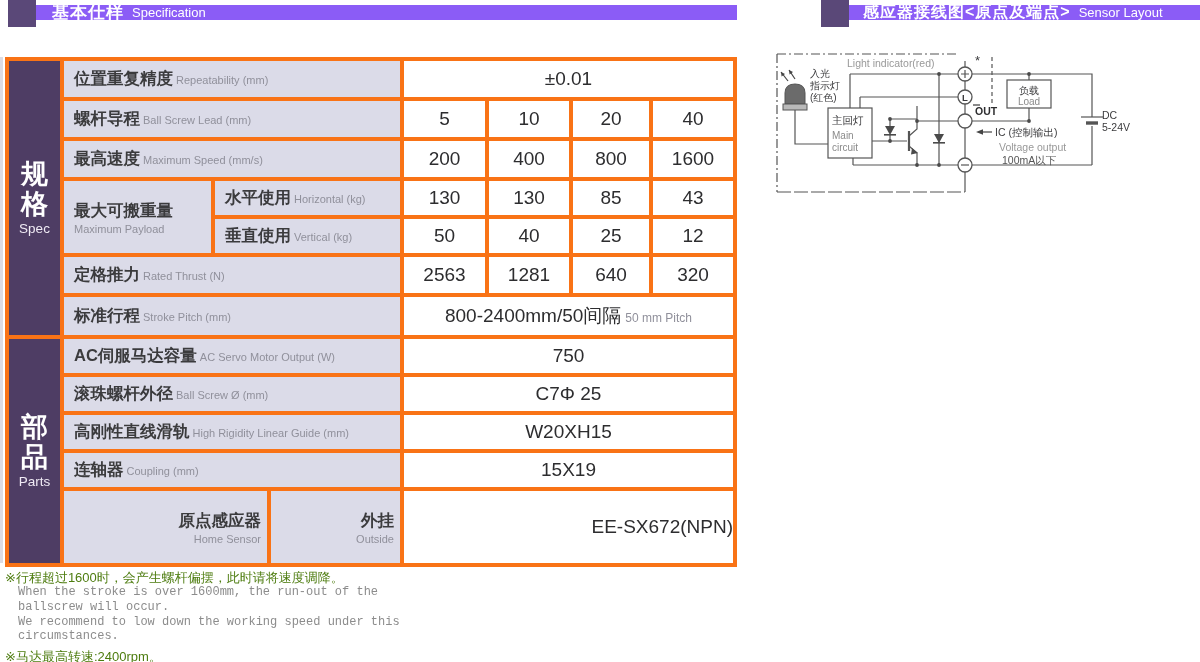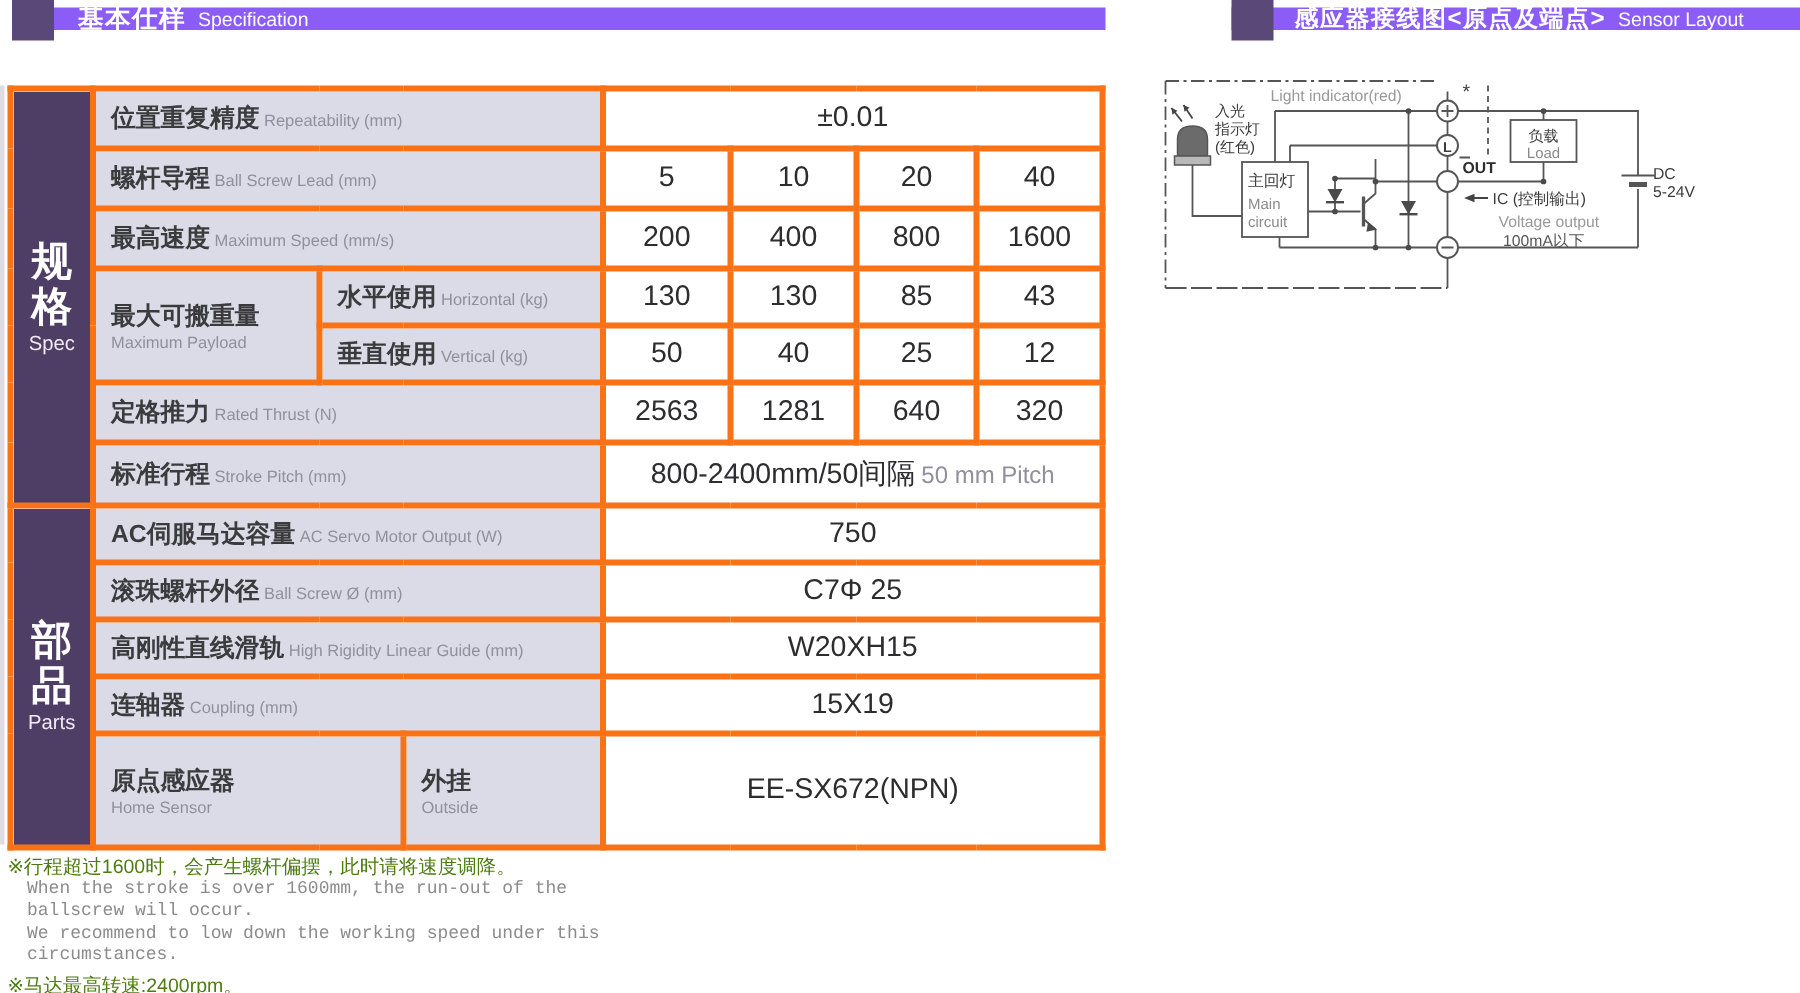--- a/index.html
+++ b/index.html
@@ -16,23 +16,23 @@
   #spec-table { position:absolute; left:5px; top:57px; border-collapse:collapse; table-layout:fixed; }
   #spec-table td { border:4px solid #f97316; overflow:hidden; }
   td.side { background:#4e3d64; color:#fff; text-align:center; vertical-align:middle;margin-top:30px; }
   .side-cn { width:30px; margin:0 auto; word-break:break-all; font-size:27px; font-weight:bold; line-height:1.08; }
   .side-en { font-size:13.5px; margin-top:2px; color:#efeaf4; }
   td.lbl { background:#dbdbe8; padding:2px 6px 2px 10px; vertical-align:middle; }
   .cn { font-size:16.5px; font-weight:600; color:#3b3b3d; }
   .en { font-size:11px; color:#90909b; margin-left:3px; font-weight:normal; }
   .en-block { display:block; font-size:11px; color:#90909b; margin-top:1px; }
   td.val { background:#fff; text-align:center; vertical-align:middle; font-size:19px; color:#2d2d2f; }
-  .val-small { font-size:16px; color:#90909b; margin-left:4px; }
+  .val-small { font-size:12px; color:#90909b; margin-left:4px; }
   tr.h40 { height:40px; } tr.h42 { height:42px; } tr.h38 { height:38px; } tr.h76 { height:76px; }
-  tr.last td { border-bottom:2px solid #3e393c; }
+  tr.last td { border-bottom:2px solid #3e393c;text-align:right; }
   #left-edge { position:absolute; left:0; top:57px; width:3px; height:506px; background:#dcdce4; }
 
   
   .notes { position:absolute; top:570px; }
   .note-cn { color:#4d7c0f; font-size:13px; font-weight:normal; line-height:1.18; }
   .note-en { color:#8c8c8c; font-size:12px; padding-left:13px; line-height:1.22;font-family:Liberation Mono, monospace; }
   .note-en-dark { color:#14532d; font-size:12.5px; margin-top:15px; }
   .mt { margin-top:5px; }
 
   

